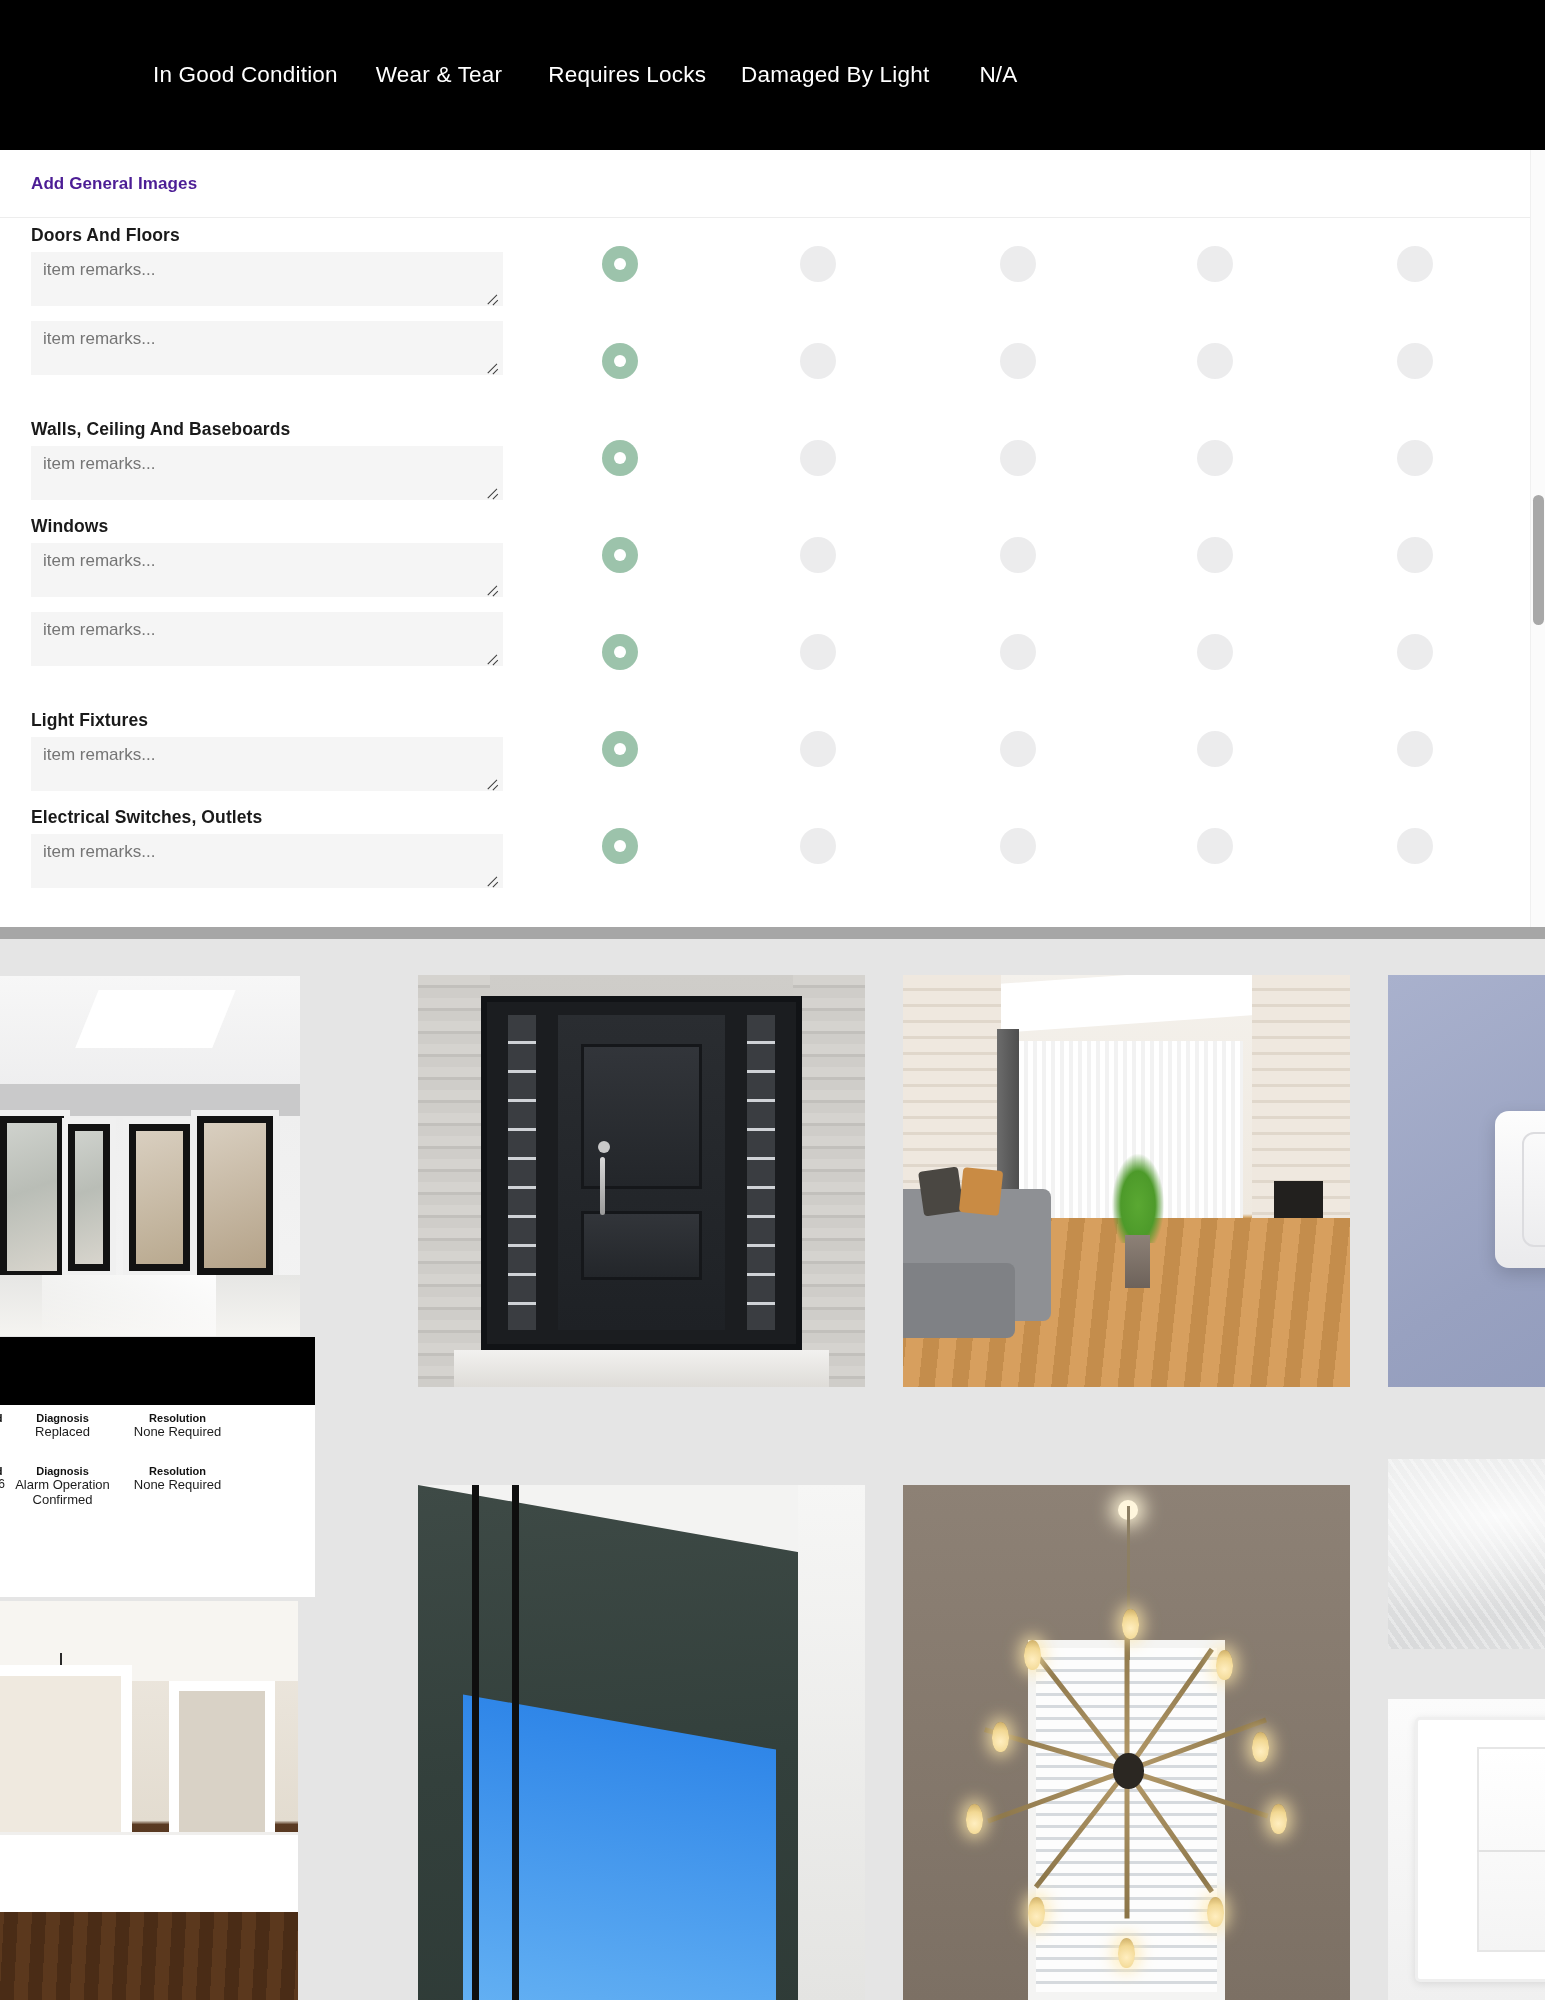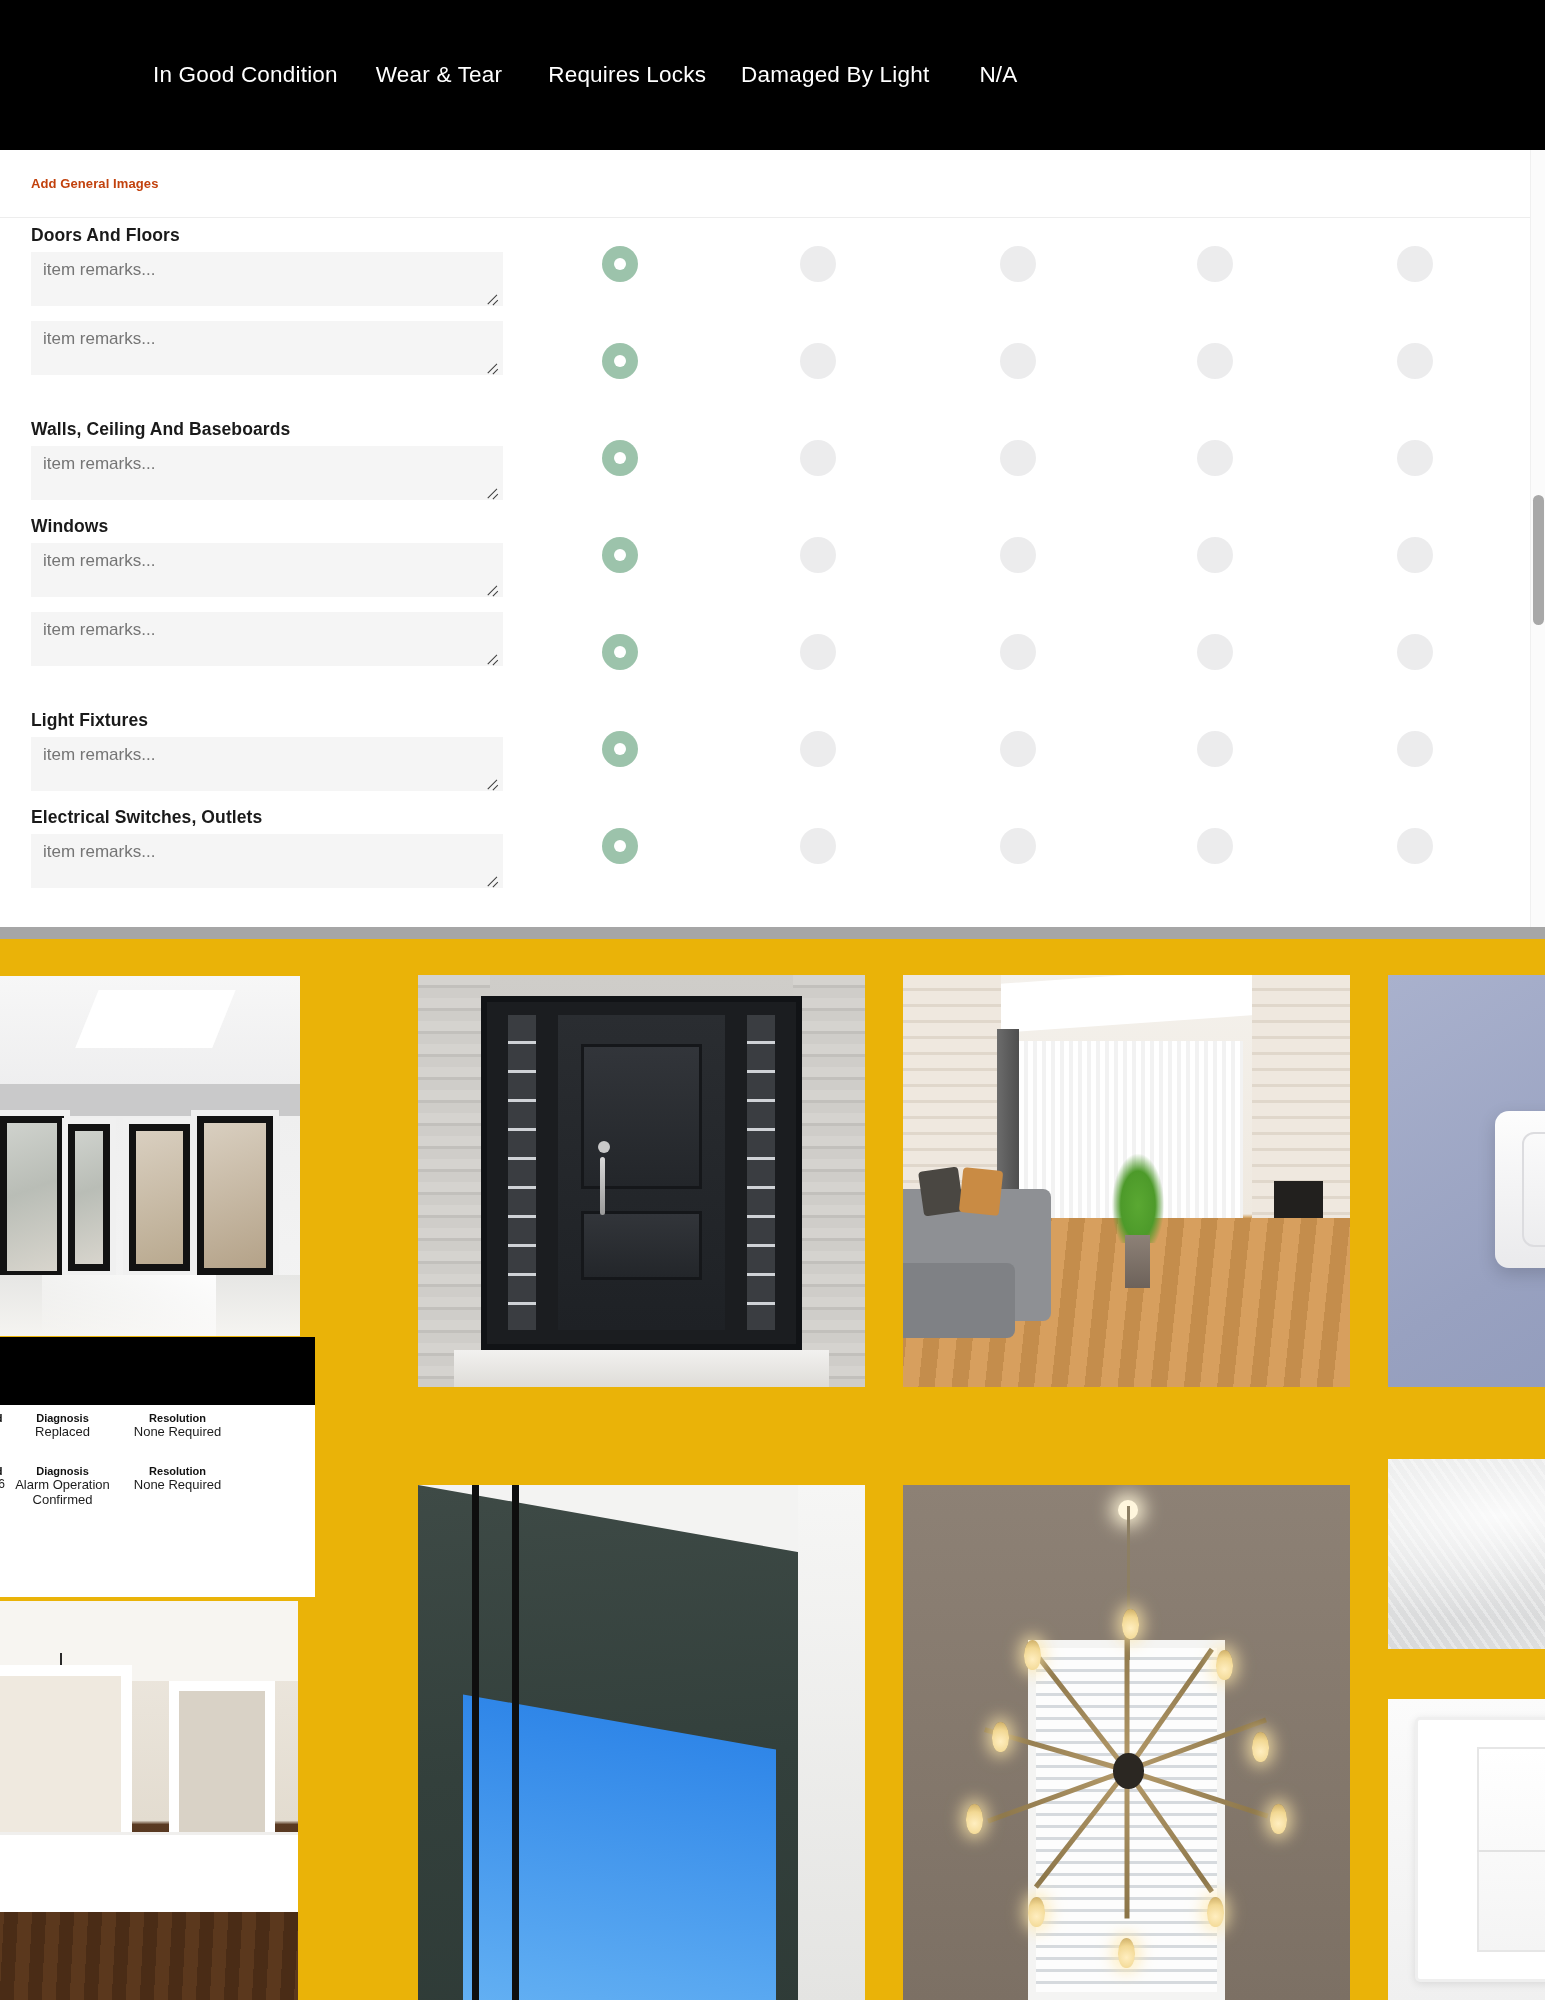--- a/index.html
+++ b/index.html
@@ -57,23 +57,23 @@
     overflow: hidden;
   }
   .section-header {
     height: 68px;
     display: flex;
     align-items: center;
     padding-left: 31px;
     border-bottom: 1px solid #ededed;
   }
   .section-header-label {
-    font-size: 13px;
+    font-size: 17px;
     font-weight: 700;
-    color: #c2410c;
+    color: #4c1d95;
     letter-spacing: 0.1px;
   }
 
   .item-row {
     position: relative;
     height: 97px;
   }
   .item-left {
     position: absolute;
     left: 31px;
@@ -181,21 +181,21 @@
     height: 12px;
     background: #a6a6a6;
   }
 
   
   .gallery {
     position: absolute;
     top: 939px; left: 0;
     width: 1545px;
     height: 1061px;
-    background: #eab308;
+    background: #e5e5e5;
     overflow: hidden;
   }
   .gal-col {
     position: absolute;
     top: 0;
   }
   .gcol-1 { left: -80px;  width: 380px; }
   .gcol-2 { left: 418px;  width: 447px; }
   .gcol-3 { left: 903px;  width: 447px; }
   .gcol-4 { left: 1388px; width: 447px; }

